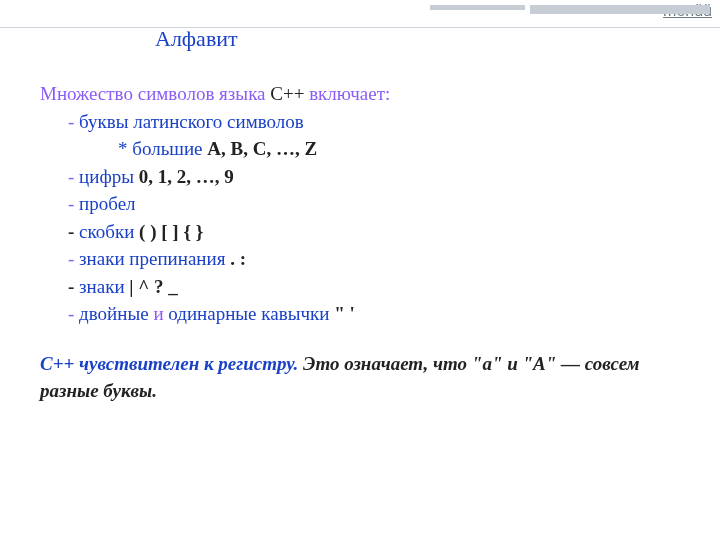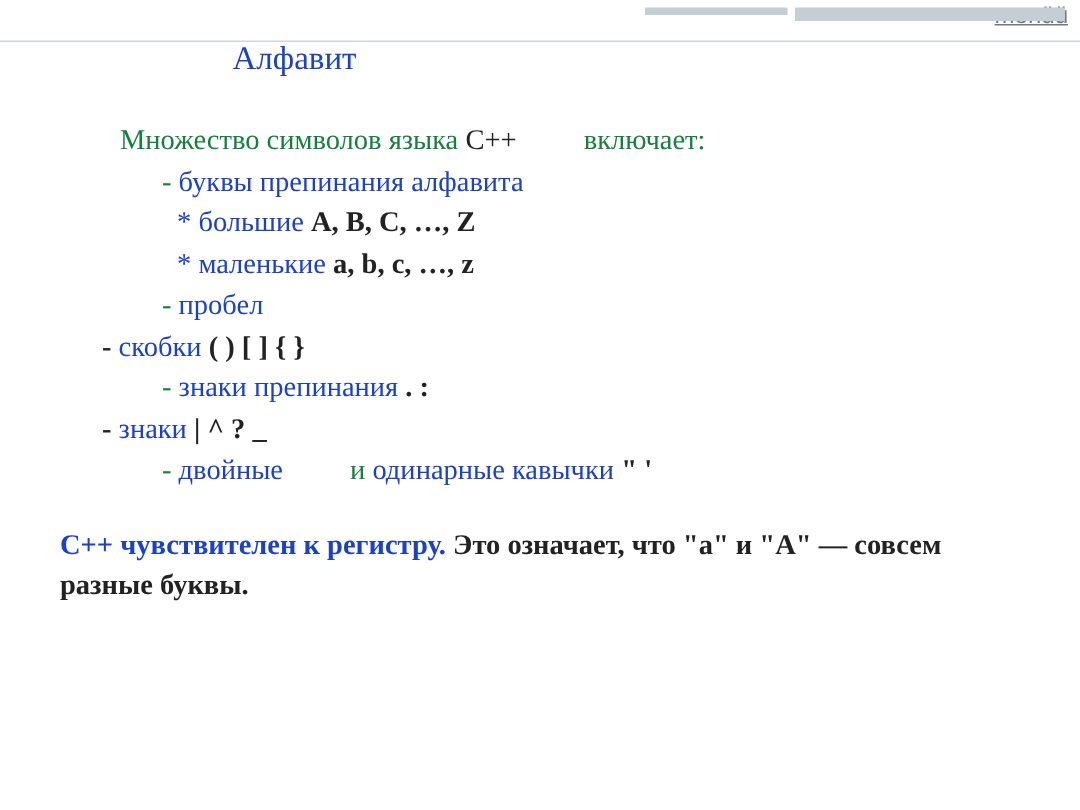--- a/index.html
+++ b/index.html
@@ -48,55 +48,56 @@
     left: 155px; top: 26px;
     color: #1a41c7;
     font-size: 22px;
     text-align: center;
   }
   .content {
     position: absolute;
     left: 40px; right: 30px; top: 80px;
     line-height: 1.45;
   }
-  .gray { color: #15803d; margin-left: 40px; }
+  .gray { color: #8b5cf6; }
   .blue { color: #1a41c7; }
   .bold { font-weight: bold; margin-top: 30px; }
   .i1 { padding-left: 28px; }
   .i2 { padding-left: 78px; }
   .note {
     margin-top: 22px;
+    font-style: italic;
   }
 </style>
 </head>
 <body>
 
 <div class="topbar">
   <span class="menu-link">menüü</span>
 </div>
 
 <div class="title">Алфавит</div>
 
 <div class="content">
   <div>
     <span class="gray">Множество символов языка </span><span>С++</span><span class="gray"> включает:</span>
   </div>
 
   <div class="i1">
-    <span class="gray">- </span><span class="blue">буквы препинания алфавита</span>
+    <span class="gray">- </span><span class="blue">буквы латинского символов</span>
   </div>
 
   <div class="i2">
     <span class="blue">* большие</span><span class="bold"> A, B, C, …, Z</span>
   </div>
 
-  <div class="i2">
-    <span class="blue">* маленькие</span><span class="bold"> a, b, c, …, z</span>
+
+  <div class="i1">
+    <span class="gray">- </span><span class="blue">цифры</span><span class="bold"> 0, 1, 2, …, 9</span>
   </div>
-
 
   <div class="i1">
     <span class="gray">- </span><span class="blue">пробел</span>
   </div>
 
   <div class="i1">
     <span class="bold">- </span><span class="blue">скобки</span><span class="bold"> (   )   [   ]   {   }</span>
   </div>
 
   <div class="i1">

